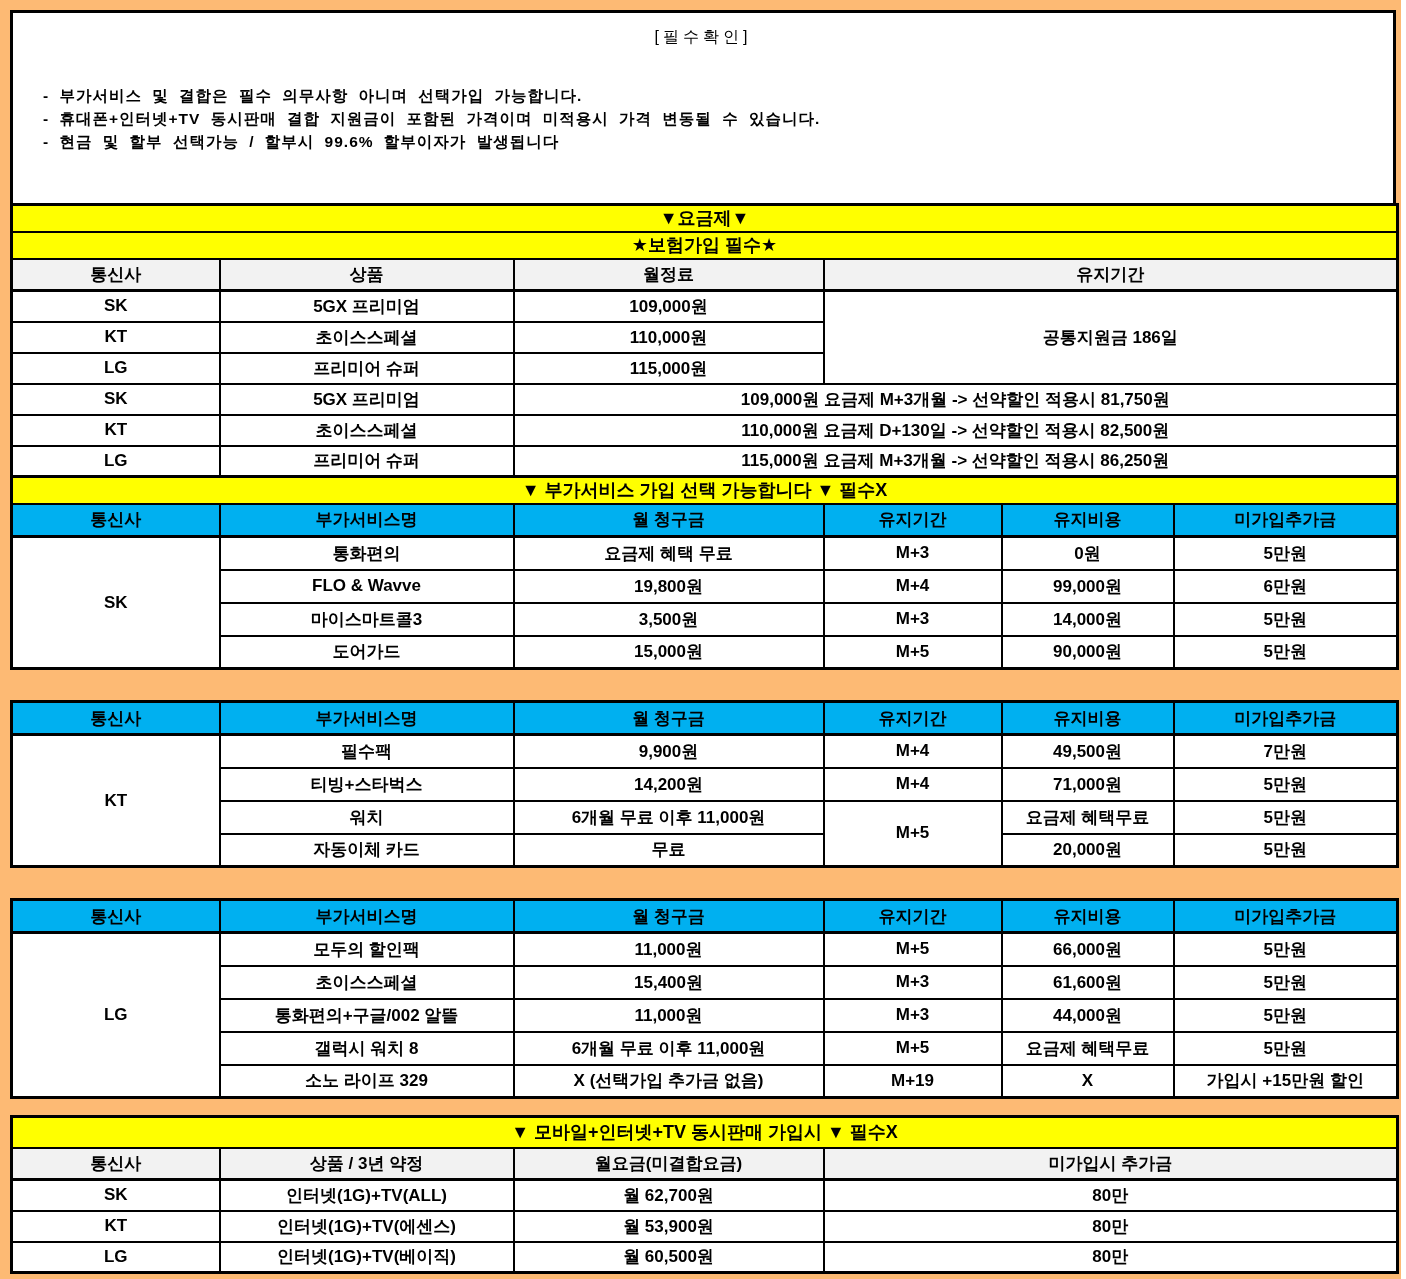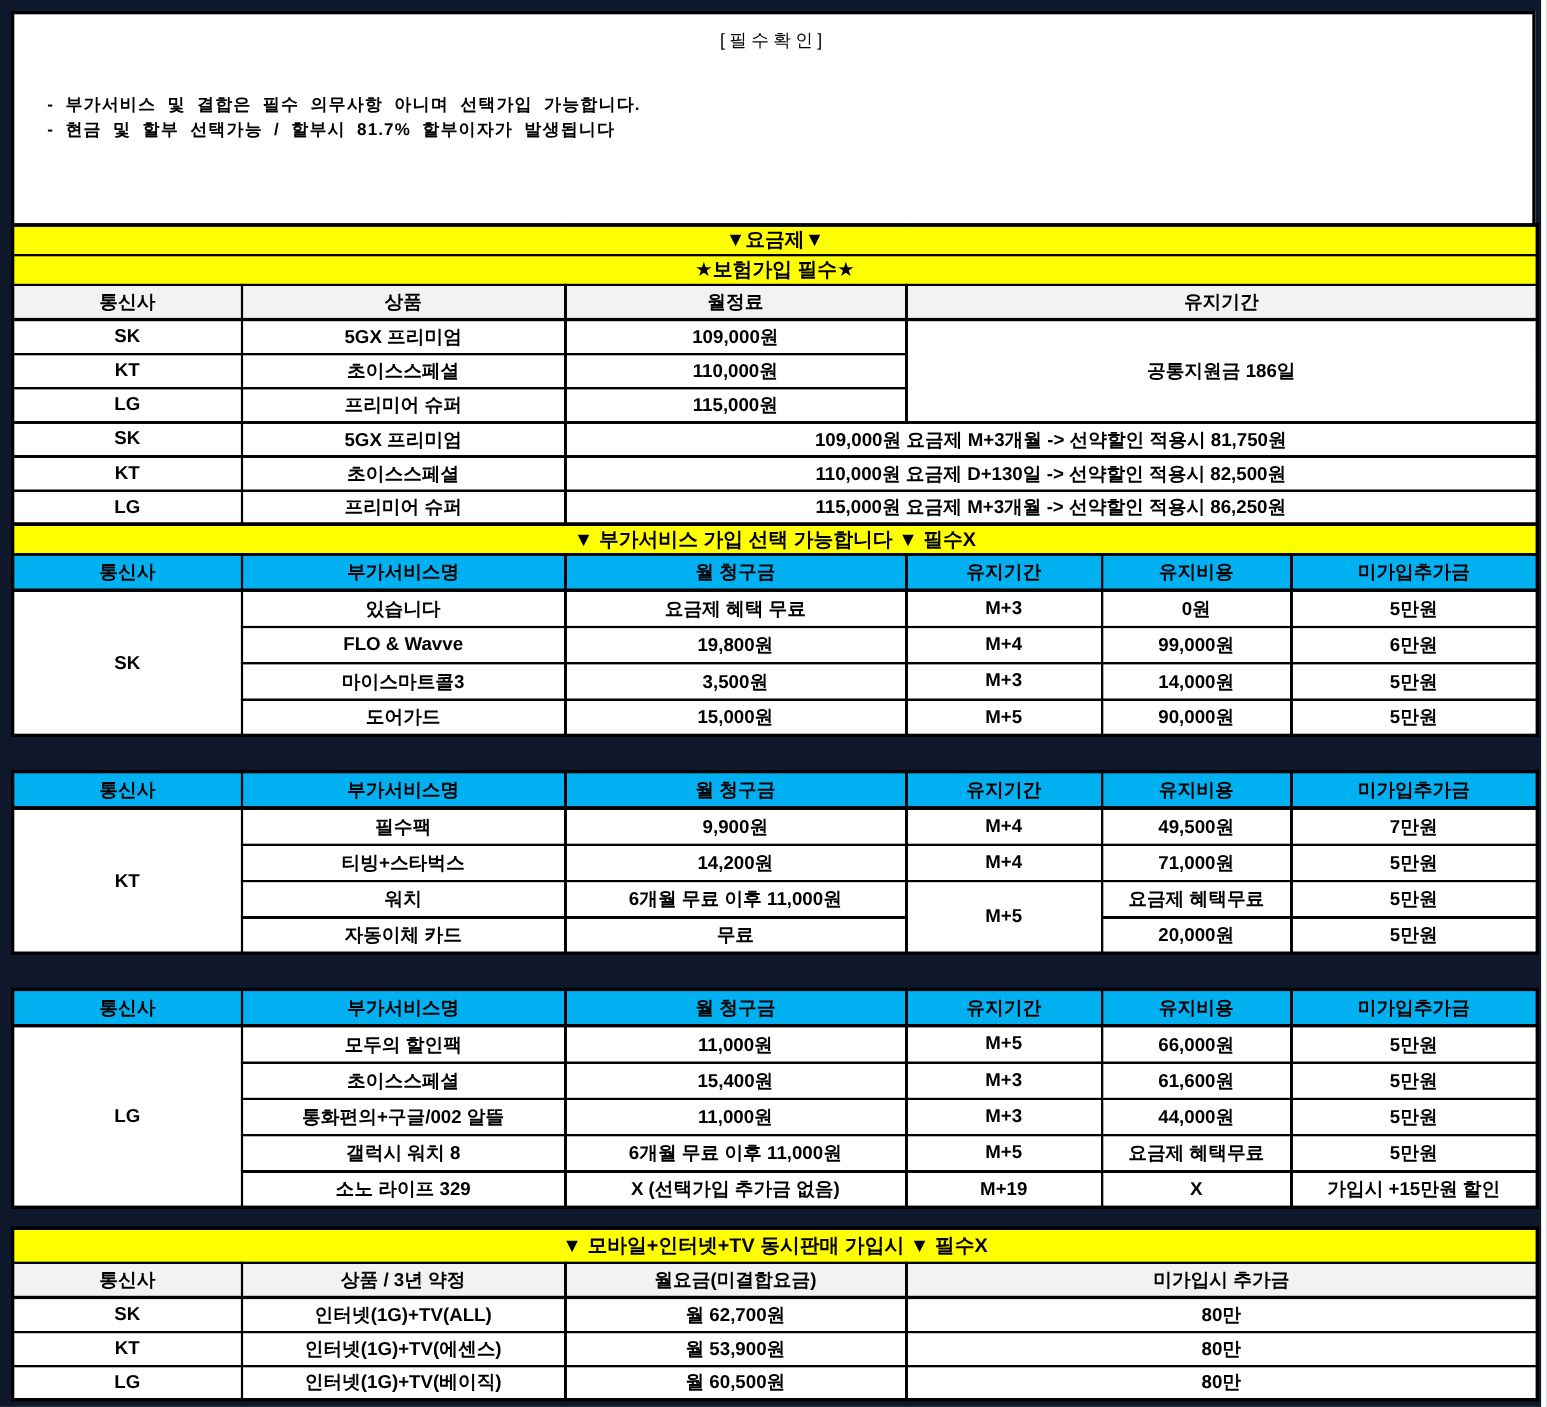--- a/index.html
+++ b/index.html
@@ -2,21 +2,21 @@
 <html><head>
 <meta charset="utf-8">
 <style>
   * { box-sizing: border-box; margin: 0; padding: 0; }
   html, body {
     width: 1406px;
     background: #ffffff;
     font-family: "Liberation Sans", "DejaVu Sans", sans-serif;
     color: #000000;
   }
-  .sheet { width: 1401px; height: 1279px; padding: 10px; background: #0f172a; }
+  .sheet { width: 1401px; height: 1279px; padding: 10px; background: #fdba74; }
 
   
   .notice-box {
     width: 1386px; height: 196px;
     border: 3px solid #000;
     background: #ffffff;
     padding-top: 14px;
   }
   .notice-title {
     text-align: center;
@@ -76,21 +76,22 @@
 </style>
 </head>
 <body>
 
 <div class="sheet">
 
   <div class="notice-box">
     <div class="notice-title">[필수확인]</div>
     <div class="notice-bullets">
       <div class="notice-line">- 부가서비스 및 결합은 필수 의무사항 아니며 선택가입 가능합니다.</div>
-      <div class="notice-line">- 현금 및 할부 선택가능 / 할부시 81.7% 할부이자가 발생됩니다</div>
+      <div class="notice-line">- 휴대폰+인터넷+TV 동시판매 결합 지원금이 포함된 가격이며 미적용시 가격 변동될 수 있습니다.</div>
+      <div class="notice-line">- 현금 및 할부 선택가능 / 할부시 99.6% 할부이자가 발생됩니다</div>
     </div>
   </div>
 
   <table class="tbl joined">
     <colgroup>
         <col style="width:208px">
         <col style="width:294px">
         <col style="width:310px">
         <col style="width:574px">
       </colgroup>
@@ -157,21 +158,21 @@
     <tr class="blue-head">
       <td>통신사</td>
       <td>부가서비스명</td>
       <td>월 청구금</td>
       <td>유지기간</td>
       <td>유지비용</td>
       <td>미가입추가금</td>
     </tr>
     <tr class="data">
       <td class="carrier" rowspan="4">SK</td>
-      <td>있습니다</td>
+      <td>통화편의</td>
       <td>요금제 혜택 무료</td>
       <td>M+3</td>
       <td>0원</td>
       <td>5만원</td>
     </tr>
     <tr class="data">
       <td>FLO &amp; Wavve</td>
       <td>19,800원</td>
       <td>M+4</td>
       <td>99,000원</td>

